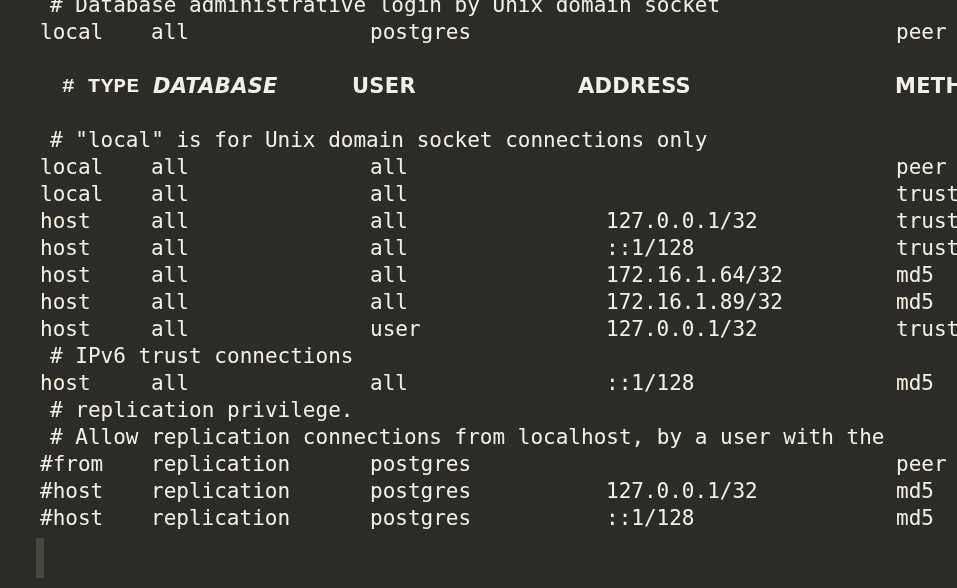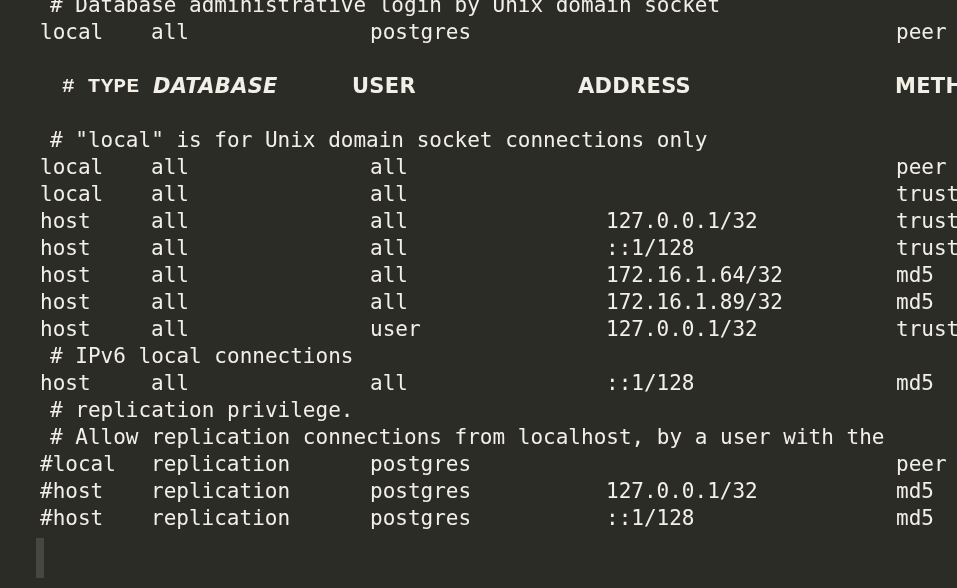--- a/index.html
+++ b/index.html
@@ -97,21 +97,21 @@
       <div class="line header"><span class="col c-type"># TYPE</span><span class="col c-db">DATABASE</span><span class="col c-user">USER</span><span class="col c-addr">ADDRESS</span><span class="col c-method">METHOD</span></div>
       <div class="line blank"> </div>
       <div class="line"><span class="free"># "local" is for Unix domain socket connections only</span></div>
       <div class="line"><span class="col c-type">local</span><span class="col c-db">all</span><span class="col c-user">all</span><span class="col c-method">peer</span></div>
       <div class="line"><span class="col c-type">local</span><span class="col c-db">all</span><span class="col c-user">all</span><span class="col c-method">trust</span></div>
       <div class="line"><span class="col c-type">host</span><span class="col c-db">all</span><span class="col c-user">all</span><span class="col c-addr">127.0.0.1/32</span><span class="col c-method">trust</span></div>
       <div class="line"><span class="col c-type">host</span><span class="col c-db">all</span><span class="col c-user">all</span><span class="col c-addr">::1/128</span><span class="col c-method">trust</span></div>
       <div class="line"><span class="col c-type">host</span><span class="col c-db">all</span><span class="col c-user">all</span><span class="col c-addr">172.16.1.64/32</span><span class="col c-method">md5</span></div>
       <div class="line"><span class="col c-type">host</span><span class="col c-db">all</span><span class="col c-user">all</span><span class="col c-addr">172.16.1.89/32</span><span class="col c-method">md5</span></div>
       <div class="line"><span class="col c-type">host</span><span class="col c-db">all</span><span class="col c-user">user</span><span class="col c-addr">127.0.0.1/32</span><span class="col c-method">trust</span></div>
-      <div class="line"><span class="free"># IPv6 local connections</span></div>
+      <div class="line"><span class="free"># IPv6 trust connections</span></div>
       <div class="line"><span class="col c-type">host</span><span class="col c-db">all</span><span class="col c-user">all</span><span class="col c-addr">::1/128</span><span class="col c-method">md5</span></div>
       <div class="line"><span class="free"># replication privilege.</span></div>
       <div class="line"><span class="free"># Allow replication connections from localhost, by a user with the</span></div>
-      <div class="line"><span class="col c-type">#local</span><span class="col c-db">replication</span><span class="col c-user">postgres</span><span class="col c-method">peer</span></div>
+      <div class="line"><span class="col c-type">#from</span><span class="col c-db">replication</span><span class="col c-user">postgres</span><span class="col c-method">peer</span></div>
       <div class="line"><span class="col c-type">#host</span><span class="col c-db">replication</span><span class="col c-user">postgres</span><span class="col c-addr">127.0.0.1/32</span><span class="col c-method">md5</span></div>
       <div class="line"><span class="col c-type">#host</span><span class="col c-db">replication</span><span class="col c-user">postgres</span><span class="col c-addr">::1/128</span><span class="col c-method">md5</span></div>
     </div>
 </div>
 
 </body></html>

